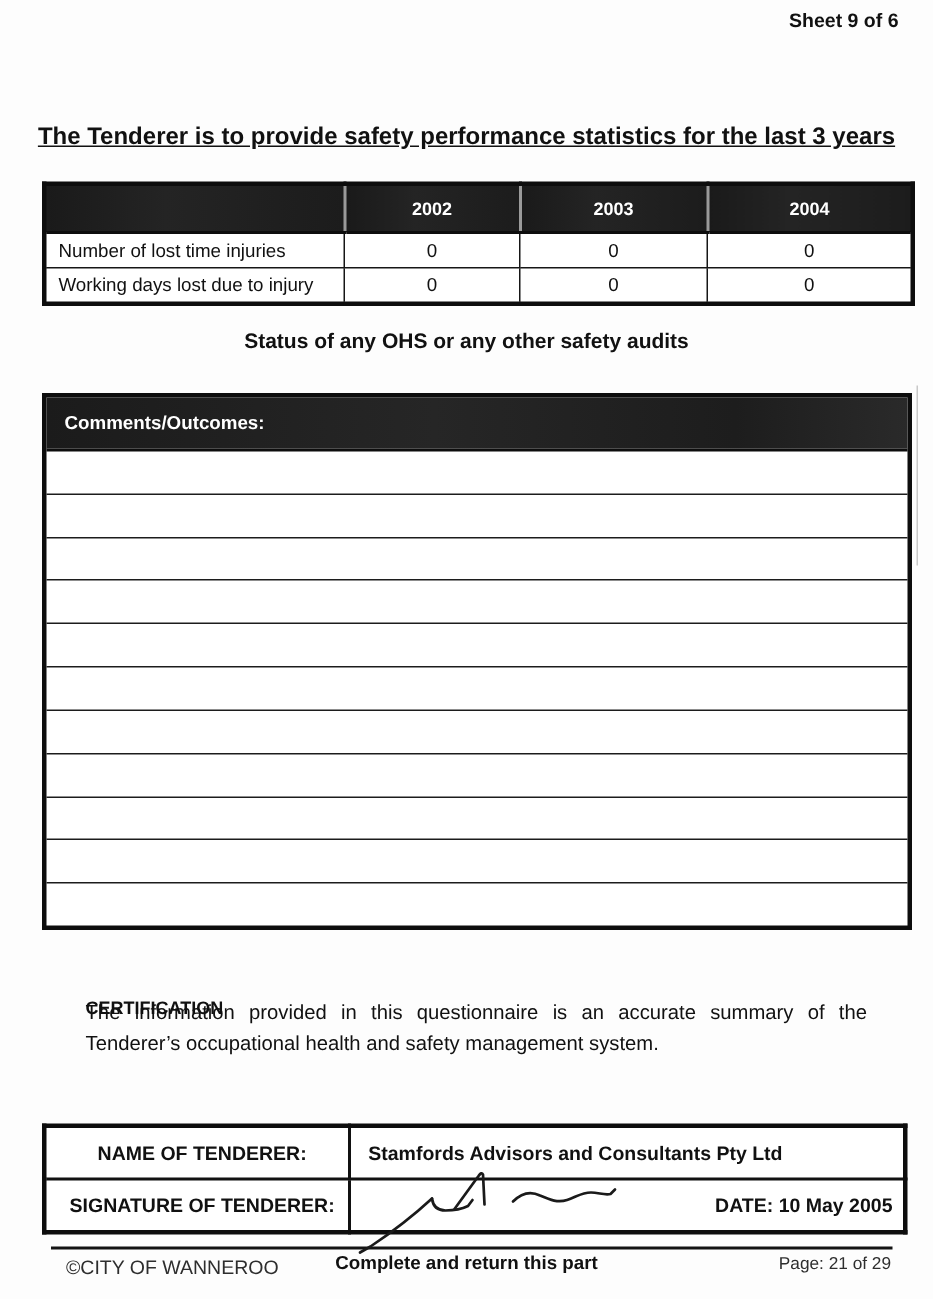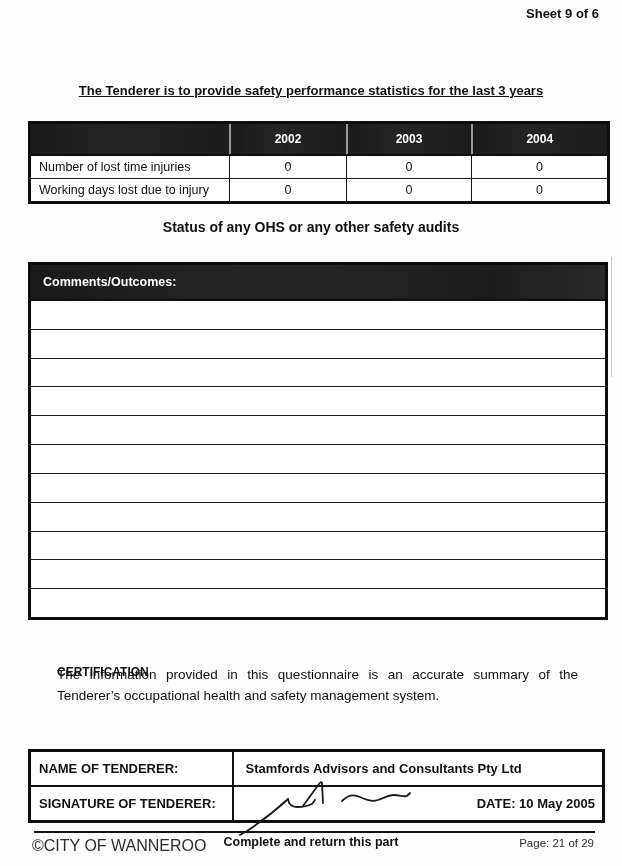--- a/index.html
+++ b/index.html
@@ -17,21 +17,21 @@
   
   .sheet-label{top:6px;right:23px;font-size:13px;font-weight:bold;}
   .title-bar{
     left:62px;top:29px;width:516px;height:21px;
     background:linear-gradient(90deg,#0e0e0e 0%,#262626 10%,#1c1c1c 50%,#282828 88%,#101010 100%);
     color:#fff;text-align:center;line-height:21px;
     font-size:16px;font-weight:bold;letter-spacing:.4px;
   }
   .instruction{
     left:0;right:0;top:83px;text-align:center;
-    font-size:13px;font-weight:bold;text-decoration:underline;
+    font-size:16px;font-weight:bold;text-decoration:underline;
   }
 
   
   .stats-table{
     left:28px;top:121px;width:579px;
     border-collapse:collapse;table-layout:fixed;
     border:3px solid #0d0d0d;
   }
   .stats-table th{
     background:linear-gradient(90deg,#1a1a1a,#242424 40%,#1c1c1c);
@@ -74,33 +74,33 @@
     font-size:13.5px;line-height:21px;text-align:justify;
   }
 
   
   .tenderer-table{
     left:28px;top:749px;width:574px;
     border-collapse:collapse;table-layout:fixed;
     border:3px solid #0d0d0d;background:#fff;
   }
   .tenderer-table td{border:2px solid #111;font-size:13px;}
-  .tenderer-table td.t-lbl{font-weight:bold;padding-left:8px;height:31px;}
+  .tenderer-table td.t-lbl{font-weight:bold;padding-left:8px;height:31px;text-align:center;}
   .tenderer-table td.t-name{font-weight:bold;padding-left:12px;}
   .tenderer-table td.t-sig{position:relative;}
   .date-value{
     position:absolute;right:7px;top:0;height:100%;
     display:flex;align-items:center;
     font-weight:bold;font-size:13px;
   }
   .signature-svg{left:236px;top:770px;width:192px;height:74px;overflow:visible;z-index:5;}
 
   
   .footer-rule{left:34px;top:831px;width:561px;height:0;border-top:2px solid #141414;}
-  .footer-copyright{left:32px;top:837px;font-size:16px;color:#2e2e2e;}
+  .footer-copyright{left:44px;top:837px;font-size:13px;color:#2e2e2e;}
   .footer-note{left:0;right:0;top:835px;text-align:center;font-size:12.5px;font-weight:bold;}
   .footer-page{right:28px;top:837px;font-size:11.5px;color:#2e2e2e;}
 </style>
 </head>
 <body>
 
 <div class="page">
 
   <div class="abs sheet-label">Sheet 9 of 6</div>
 

